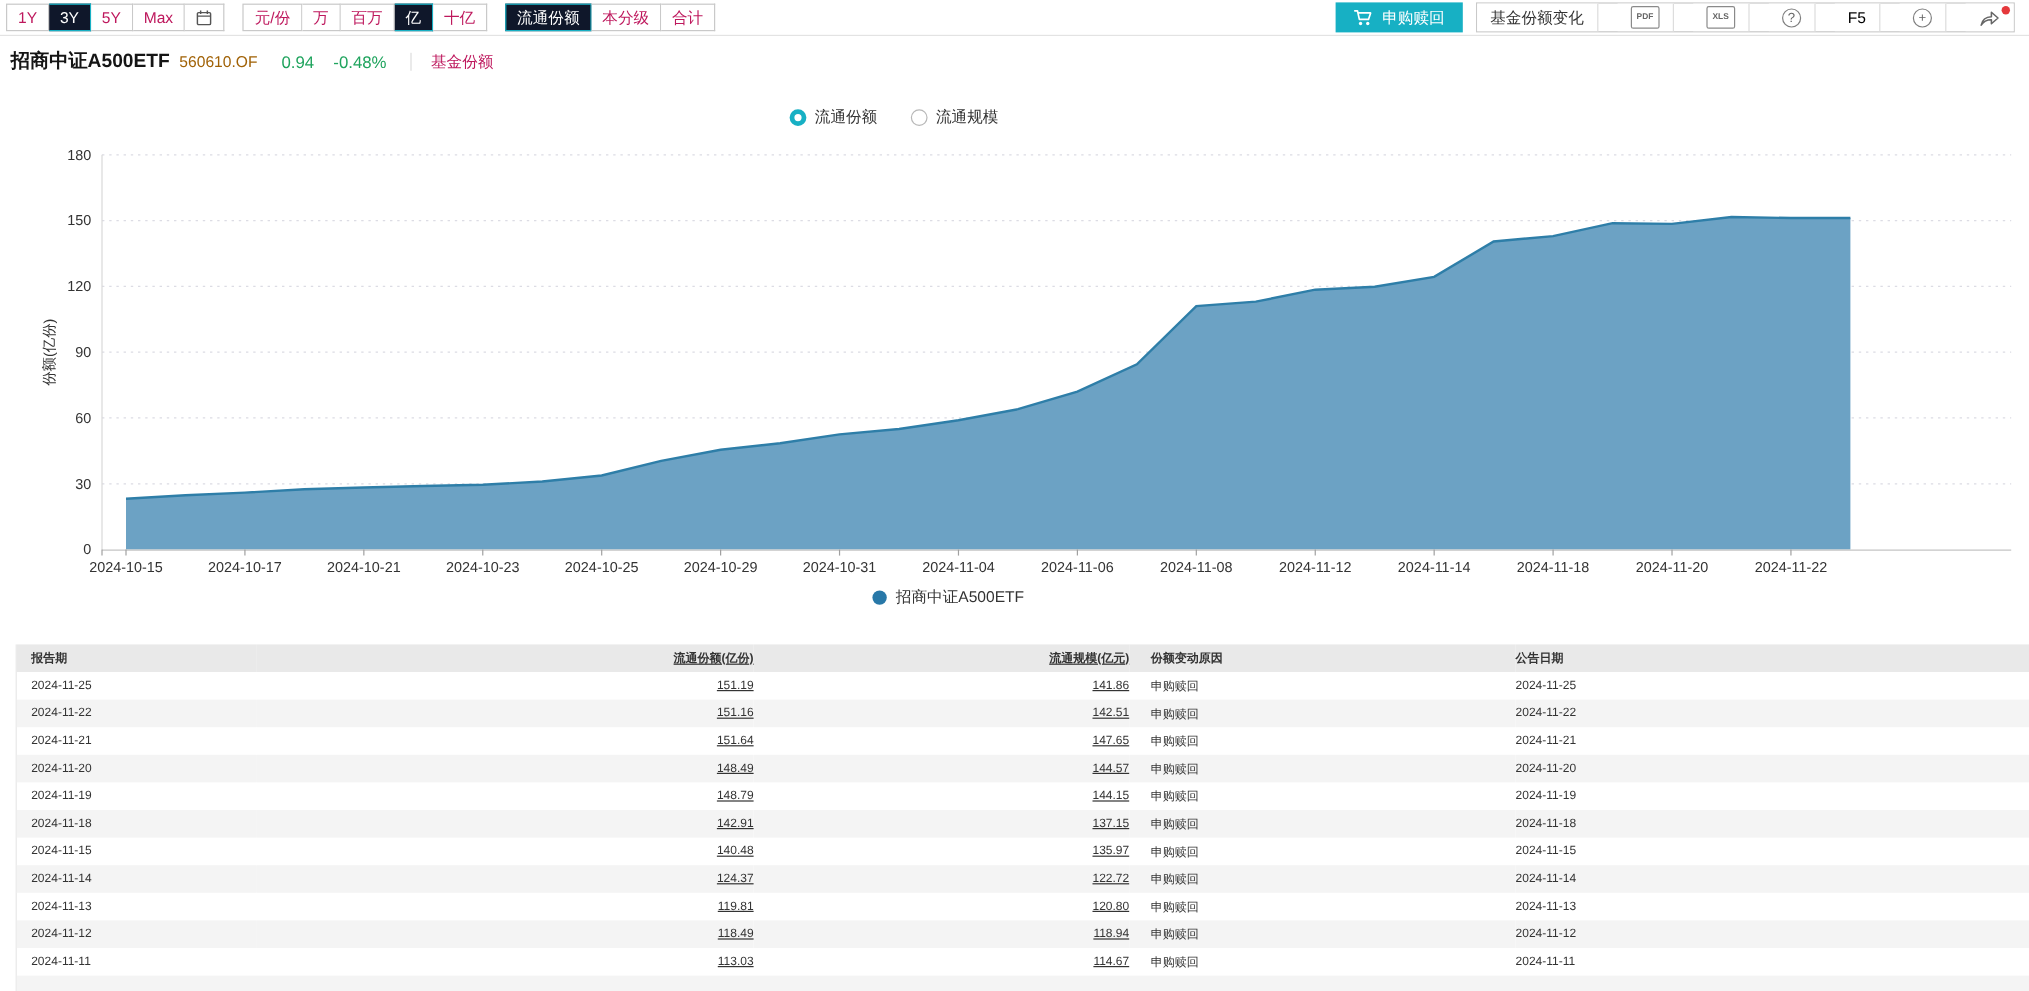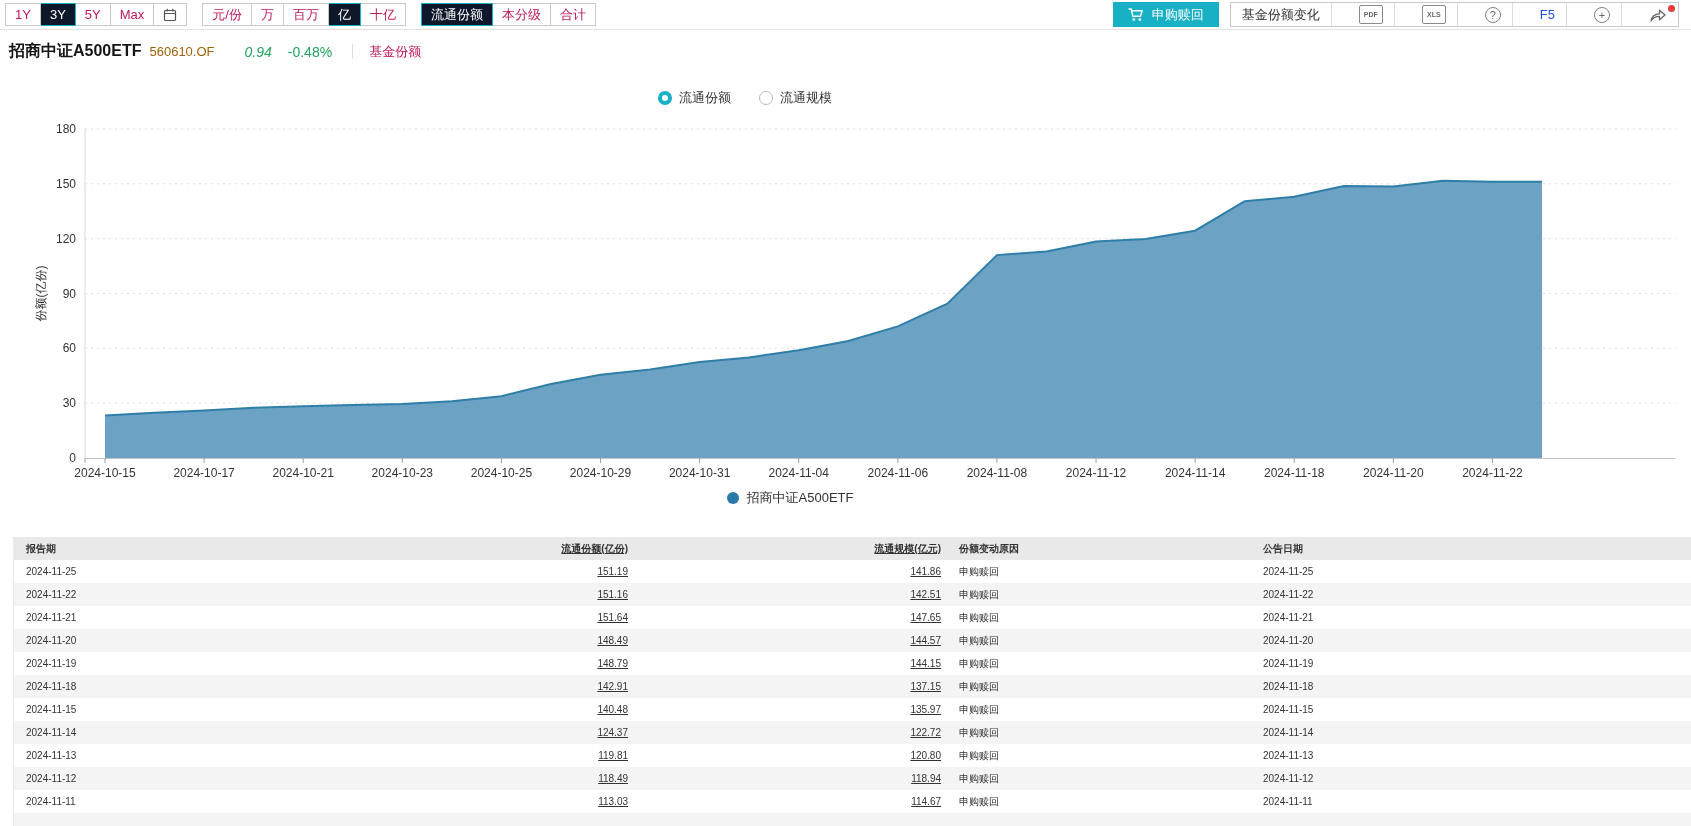--- a/index.html
+++ b/index.html
@@ -23,28 +23,28 @@
     height:25px;padding:0 15px;font-size:13px;margin-right:11px;cursor:pointer;font-family:inherit;}
   .tools{display:flex;align-items:stretch;border:1px solid #c9c9c9;height:25px;box-sizing:border-box;gap:16px;}
   .tool{display:flex;align-items:center;justify-content:center;padding:0 11px;border:none;
     border-right:1px solid #ddd;background:#fff;cursor:pointer;font-size:13px;color:#333;
     position:relative;font-family:inherit;}
   .tool:last-child{border-right:none;}
   .doc-icon{width:22px;height:17px;border:1px solid #8a8a8a;border-radius:2px;display:flex;
     align-items:center;justify-content:center;font-size:7px;font-weight:bold;color:#666;letter-spacing:0;}
   .circle-icon{width:16px;height:16px;border:1px solid #808080;border-radius:50%;display:flex;
     align-items:center;justify-content:center;font-size:11px;color:#666;box-sizing:border-box;}
-  .f5{color:#1d4ed8;}
+  .f5{color:#000000;}
   .red-dot{position:absolute;top:2px;right:3px;width:7px;height:7px;border-radius:50%;background:#e5393c;}
   
   .title-row{position:absolute;top:41px;left:9px;display:flex;align-items:center;}
   .fund-name{font-size:16px;font-weight:bold;color:#151515;}
   .fund-code{font-size:13px;color:#a16207;margin-left:8px;}
   .green{color:#20a45e;font-size:14px;}
-  .nav-val{margin-left:30px;font-style:italic;}
+  .nav-val{margin-left:20px;}
   .chg-val{margin-left:16px;}
   .vdiv{width:1px;height:15px;background:#ddd;margin:0 16px 0 20px;}
   .section-label{font-size:13px;color:#be185d;}
   
   .radio-row{position:absolute;top:89px;left:0;width:1490px;display:flex;justify-content:center;
     gap:28px;font-size:13px;color:#333;z-index:3;}
   .radio-item{display:flex;align-items:center;gap:7px;cursor:pointer;}
   .radio-dot{width:14px;height:14px;border-radius:50%;box-sizing:border-box;background:#fff;}
   .radio-dot.on{border:4px solid #17b0c4;}
   .radio-dot.off{border:1px solid #b8b8b8;}

